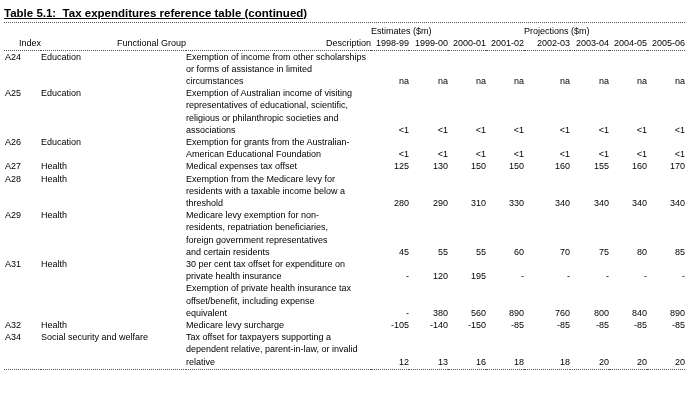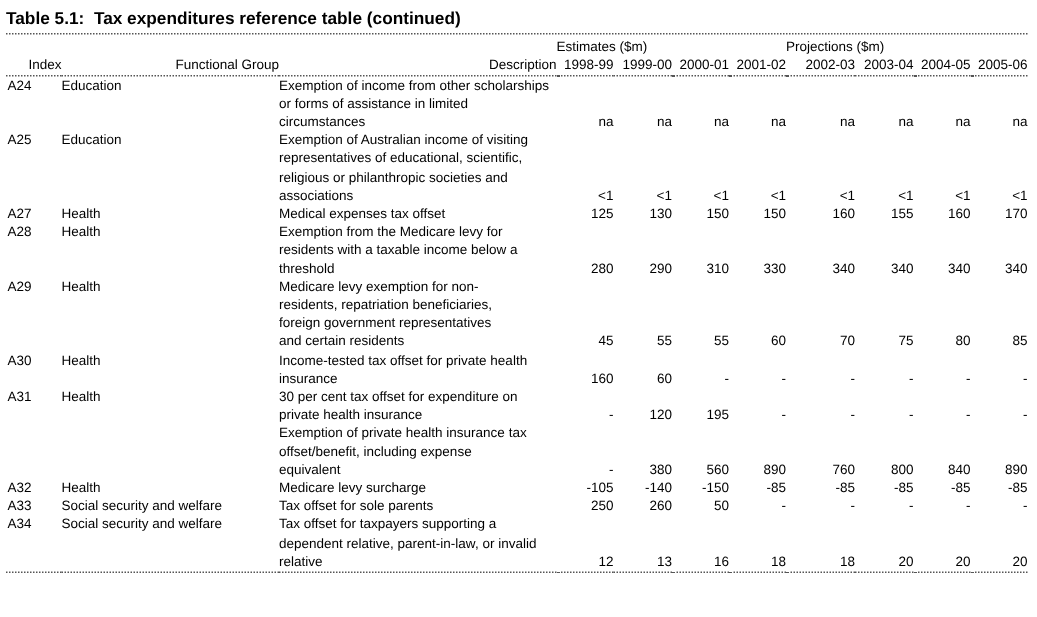--- a/index.html
+++ b/index.html
@@ -5,21 +5,21 @@
   html, body { margin: 0; padding: 0; background: #ffffff; }
   body {
     width: 691px; height: 411px;
     font-family: "Liberation Sans", sans-serif;
     color: #000; overflow: hidden;
   }
   .page { padding: 6px 3px 0 4px; }
   .title {
     font-size: 11.5px; font-weight: bold; white-space: pre;
     line-height: 14px; padding-bottom: 2px;
-    border-bottom: 1px dotted #555; width: 681px;
+    border-bottom: 1px dotted #555; width: 681px; text-decoration: underline;
   }
   table.tax {
     border-collapse: collapse; table-layout: fixed;
     width: 681px; font-size: 9px; line-height: 12.2px;
     margin-top: 1px;
   }
   td { padding: 0; overflow: visible; }
   thead td { vertical-align: bottom; }
   thead tr.grp-row td { padding-top: 2px; line-height: 11px; }
   thead tr.year-row td { border-bottom: 1px dotted #555; line-height: 12.5px; }
@@ -99,20 +99,34 @@
           <td class="num">&lt;1</td>
           <td class="num">&lt;1</td>
           <td class="num">&lt;1</td>
           <td class="num">&lt;1</td>
           <td class="num">&lt;1</td>
           <td class="num">&lt;1</td>
           <td class="num">&lt;1</td>
           <td class="num">&lt;1</td>
         </tr>
         <tr>
+          <td class="idx">A26</td>
+          <td class="grp">Education</td>
+          <td class="desc">Exemption for grants from the Australian-
+American Educational Foundation</td>
+          <td class="num">&lt;1</td>
+          <td class="num">&lt;1</td>
+          <td class="num">&lt;1</td>
+          <td class="num">&lt;1</td>
+          <td class="num">&lt;1</td>
+          <td class="num">&lt;1</td>
+          <td class="num">&lt;1</td>
+          <td class="num">&lt;1</td>
+        </tr>
+        <tr>
           <td class="idx">A27</td>
           <td class="grp">Health</td>
           <td class="desc">Medical expenses tax offset</td>
           <td class="num">125</td>
           <td class="num">130</td>
           <td class="num">150</td>
           <td class="num">150</td>
           <td class="num">160</td>
           <td class="num">155</td>
           <td class="num">160</td>
@@ -143,34 +157,20 @@
           <td class="num">45</td>
           <td class="num">55</td>
           <td class="num">55</td>
           <td class="num">60</td>
           <td class="num">70</td>
           <td class="num">75</td>
           <td class="num">80</td>
           <td class="num">85</td>
         </tr>
         <tr>
-          <td class="idx">A30</td>
-          <td class="grp">Health</td>
-          <td class="desc">Income-tested tax offset for private health
-insurance</td>
-          <td class="num">160</td>
-          <td class="num">60</td>
-          <td class="num">-</td>
-          <td class="num">-</td>
-          <td class="num">-</td>
-          <td class="num">-</td>
-          <td class="num">-</td>
-          <td class="num">-</td>
-        </tr>
-        <tr>
           <td class="idx">A31</td>
           <td class="grp">Health</td>
           <td class="desc">30 per cent tax offset for expenditure on
 private health insurance</td>
           <td class="num">-</td>
           <td class="num">120</td>
           <td class="num">195</td>
           <td class="num">-</td>
           <td class="num">-</td>
           <td class="num">-</td>
@@ -197,33 +197,20 @@
           <td class="grp">Health</td>
           <td class="desc">Medicare levy surcharge</td>
           <td class="num">-105</td>
           <td class="num">-140</td>
           <td class="num">-150</td>
           <td class="num">-85</td>
           <td class="num">-85</td>
           <td class="num">-85</td>
           <td class="num">-85</td>
           <td class="num">-85</td>
-        </tr>
-        <tr>
-          <td class="idx">A33</td>
-          <td class="grp">Social security and welfare</td>
-          <td class="desc">Tax offset for sole parents</td>
-          <td class="num">250</td>
-          <td class="num">260</td>
-          <td class="num">50</td>
-          <td class="num">-</td>
-          <td class="num">-</td>
-          <td class="num">-</td>
-          <td class="num">-</td>
-          <td class="num">-</td>
         </tr>
         <tr>
           <td class="idx">A34</td>
           <td class="grp">Social security and welfare</td>
           <td class="desc">Tax offset for taxpayers supporting a
 dependent relative, parent-in-law, or invalid
 relative</td>
           <td class="num">12</td>
           <td class="num">13</td>
           <td class="num">16</td>

